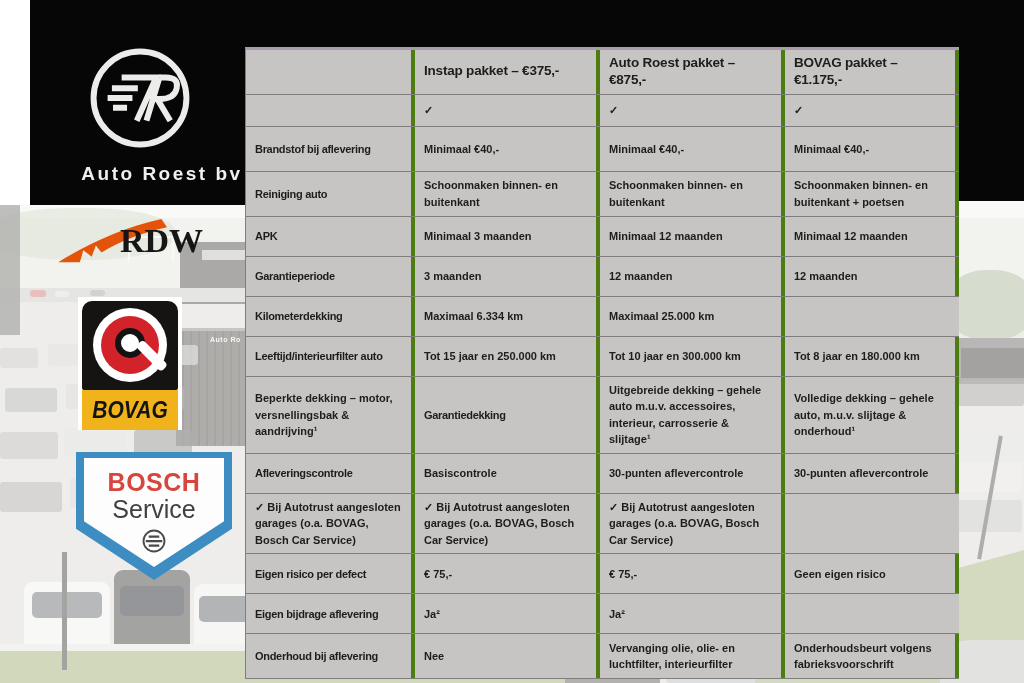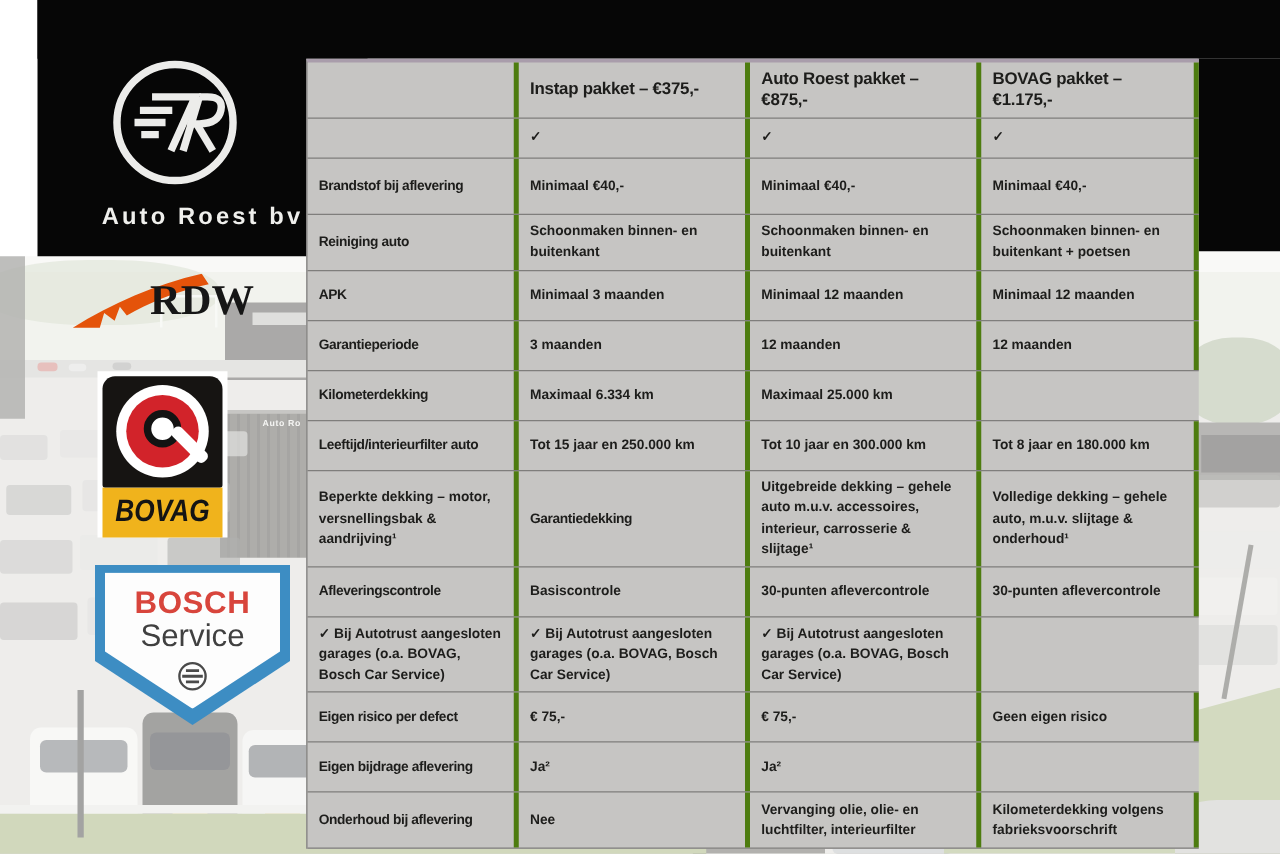--- a/index.html
+++ b/index.html
@@ -270,15 +270,15 @@
   </div>
   <div class="tr r11">
     <div class="td lab">Eigen bijdrage aflevering</div>
     <div class="td">Ja²</div>
     <div class="td">Ja²</div>
   </div>
   <div class="tr r12">
     <div class="td lab">Onderhoud bij aflevering</div>
     <div class="td">Nee</div>
     <div class="td">Vervanging olie, olie- en luchtfilter, interieurfilter</div>
-    <div class="td">Kilometerdekking volgens fabrieksvoorschrift</div>
+    <div class="td">Onderhoudsbeurt volgens fabrieksvoorschrift</div>
   </div>
 </div>
 
 </body></html>

